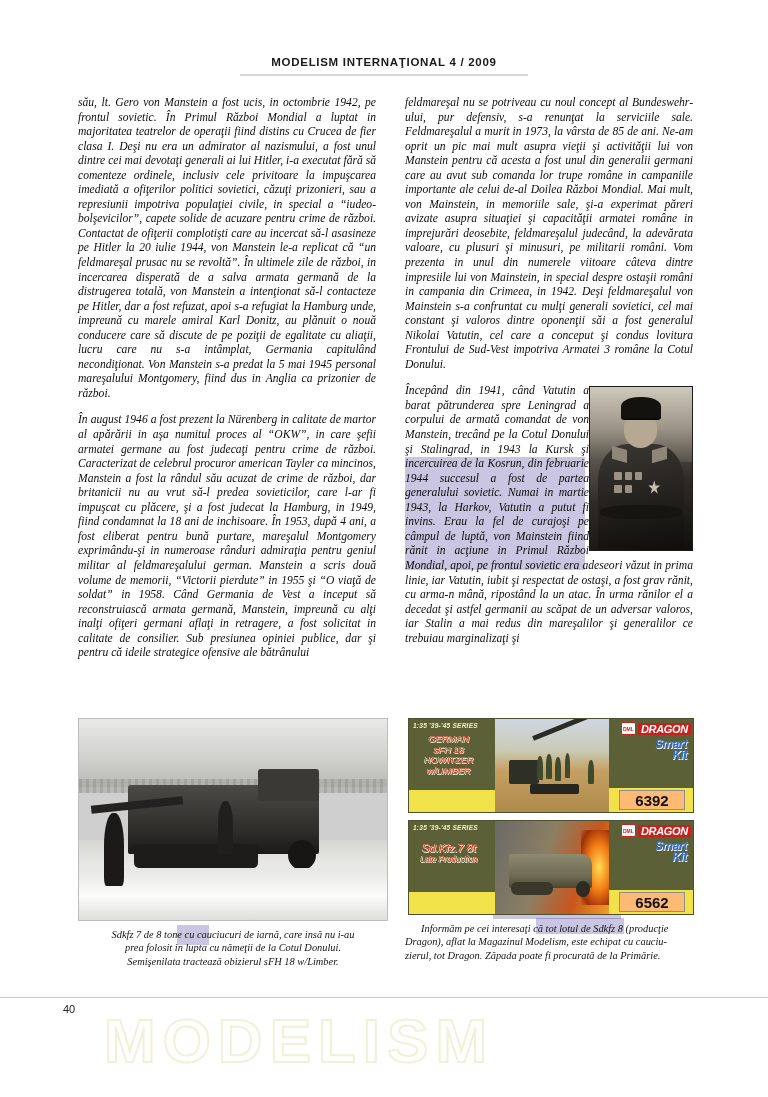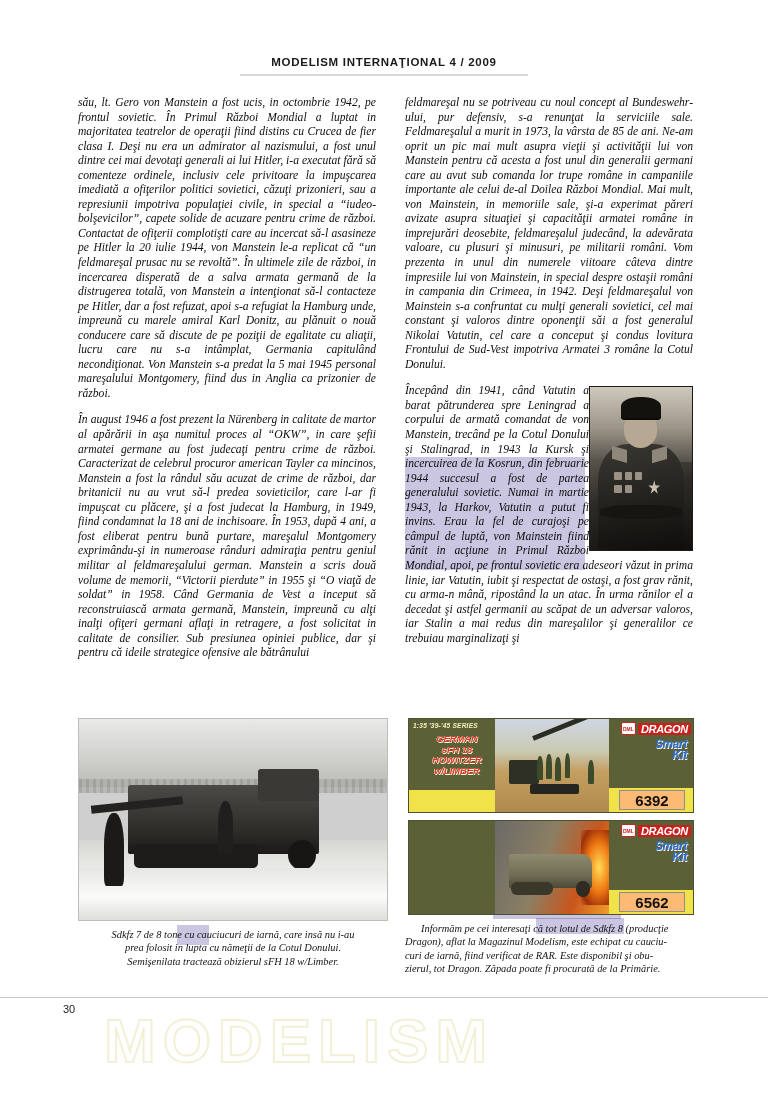--- a/index.html
+++ b/index.html
@@ -211,24 +211,24 @@
     position: absolute; left: 0; top: 0; width: 86px; height: 100%;
     background: #5c6037;
   }
   .kb-series {
     position: absolute; left: 4px; top: 3px;
     font-family: "Liberation Sans", "DejaVu Sans", sans-serif;
     font-size: 6.6px; font-weight: bold; font-style: italic;
     color: #f3f0b9; letter-spacing: .2px; white-space: nowrap;
   }
   .kb-title {
-    position: absolute; left: 16px; top: 15px; width: 64px;
+    position: absolute; left: 8px; top: 15px; width: 64px;
     text-align: center;
     font-family: "Liberation Sans", "DejaVu Sans", sans-serif;
-    font-weight: bold; font-style: italic;
+    font-weight: normal; font-style: italic;
     color: #d8372b;
     text-shadow: .6px .6px 0 #fff8dc, -.4px -.4px 0 #fff8dc;
     line-height: 10.5px;
   }
   .kitbox.k1 .kb-title { font-size: 9.3px; }
   .kitbox.k2 .kb-title { font-size: 11.5px; top: 22px; letter-spacing: -.2px; }
   .kitbox.k2 .kb-sub {
     display:block; font-size: 8.4px; color:#d8372b; letter-spacing:-.1px;
   }
   .kb-yellow {
@@ -449,20 +449,28 @@
       <div class="kb-smart">
         <span>Smart</span>
         <small>Kit</small>
       </div>
       <div class="kb-numberbar"></div>
       <div class="kb-number">6392</div>
     </div>
   </div>
 
   <div class="kitbox k2">
+    <div class="kb-left">
+      <div class="kb-series">1:35 '39-'45 SERIES</div>
+      <div class="kb-title">
+        <span>Sd.Kfz.7 8t</span>
+        <span class="kb-sub">Late Production</span>
+      </div>
+      <div class="kb-yellow"></div>
+    </div>
     <div class="kb-art">
       <div class="fire"></div>
       <div class="halftrack2"></div>
       <div class="track2"></div>
       <div class="wheel2"></div>
     </div>
     <div class="kb-right">
       <div class="kb-dragon">
         <span class="kb-dragon-mark">DML</span>
         <span class="kb-dragon-text">DRAGON</span>
@@ -478,21 +486,20 @@
 
   <div class="caption caption-left">
     <span>Sdkfz 7 de 8 tone cu cauciucuri de iarnă, care insă nu i-au</span><br>
     <span>prea folosit in lupta cu nămeţii de la Cotul Donului.</span><br>
     <span>Semişenilata tractează obizierul sFH 18 w/Limber.</span>
   </div>
 
   <div class="caption caption-right">
     <span class="cr-line">Informăm pe cei interesaţi că tot lotul de Sdkfz 8 (producţie</span>
     <span class="cr-line">Dragon), aflat la Magazinul Modelism, este echipat cu cauciu-</span>
-    <span class="cr-line">curi de iarnă, fiind verificat de RAR. Este disponibil şi obu-</span>
     <span class="cr-line">zierul, tot Dragon. Zăpada poate fi procurată de la Primărie.</span>
   </div>
 
   <div class="footer-rule"></div>
-  <div class="page-number">30</div>
+  <div class="page-number">40</div>
   <div class="watermark">MODELISM</div>
 
 </div>
 
 </body></html>

